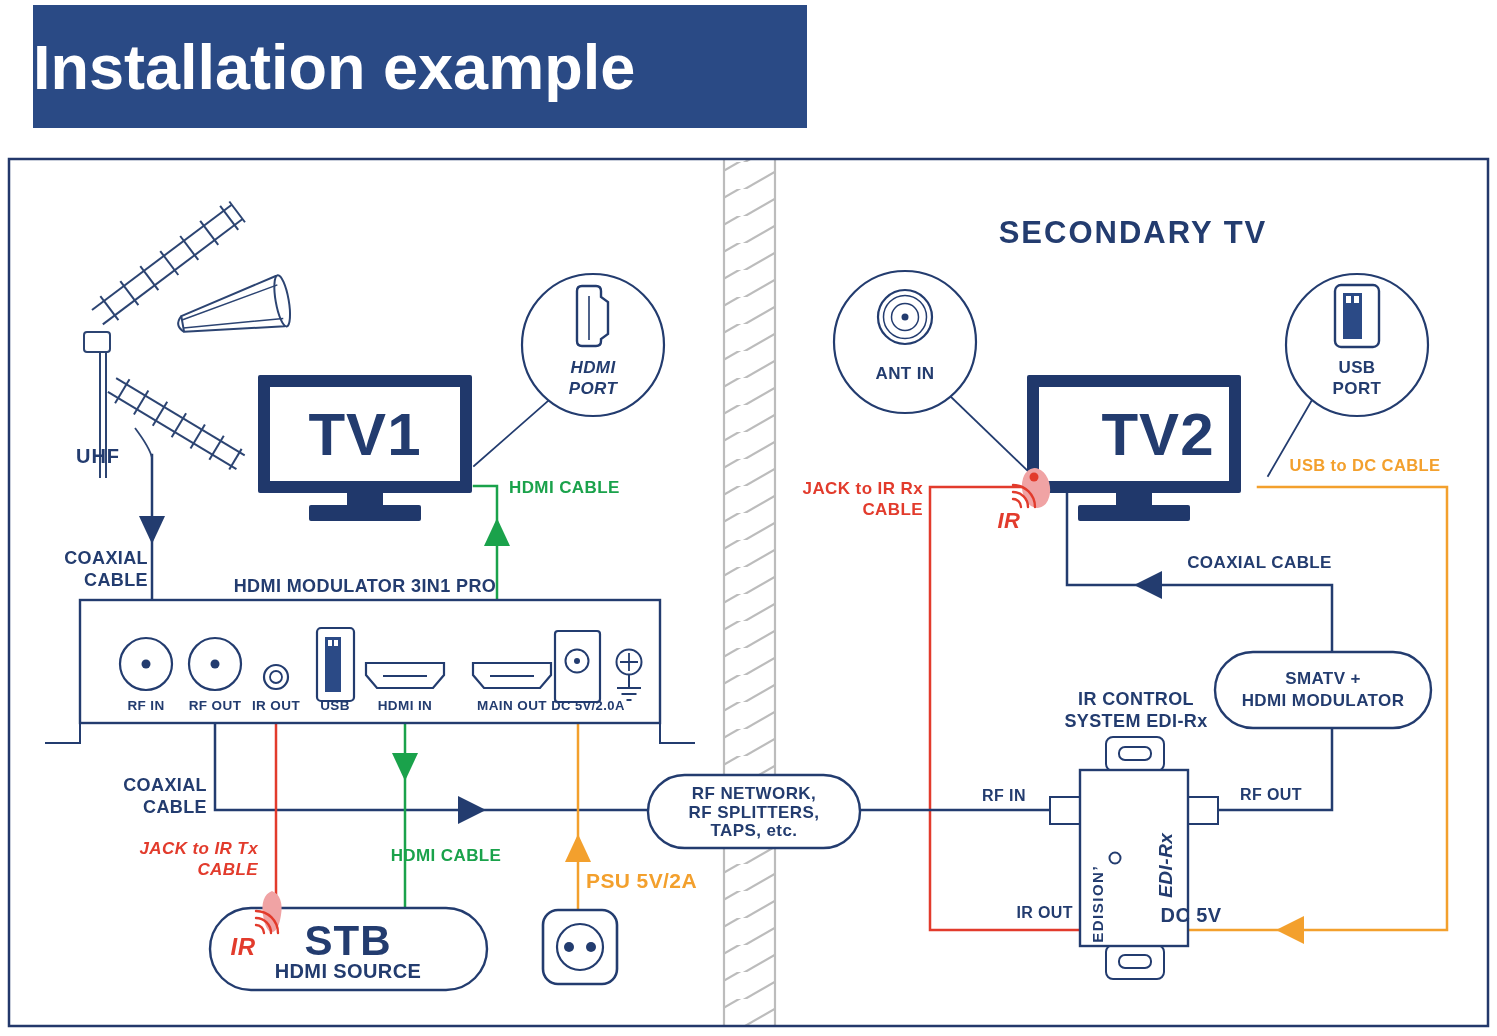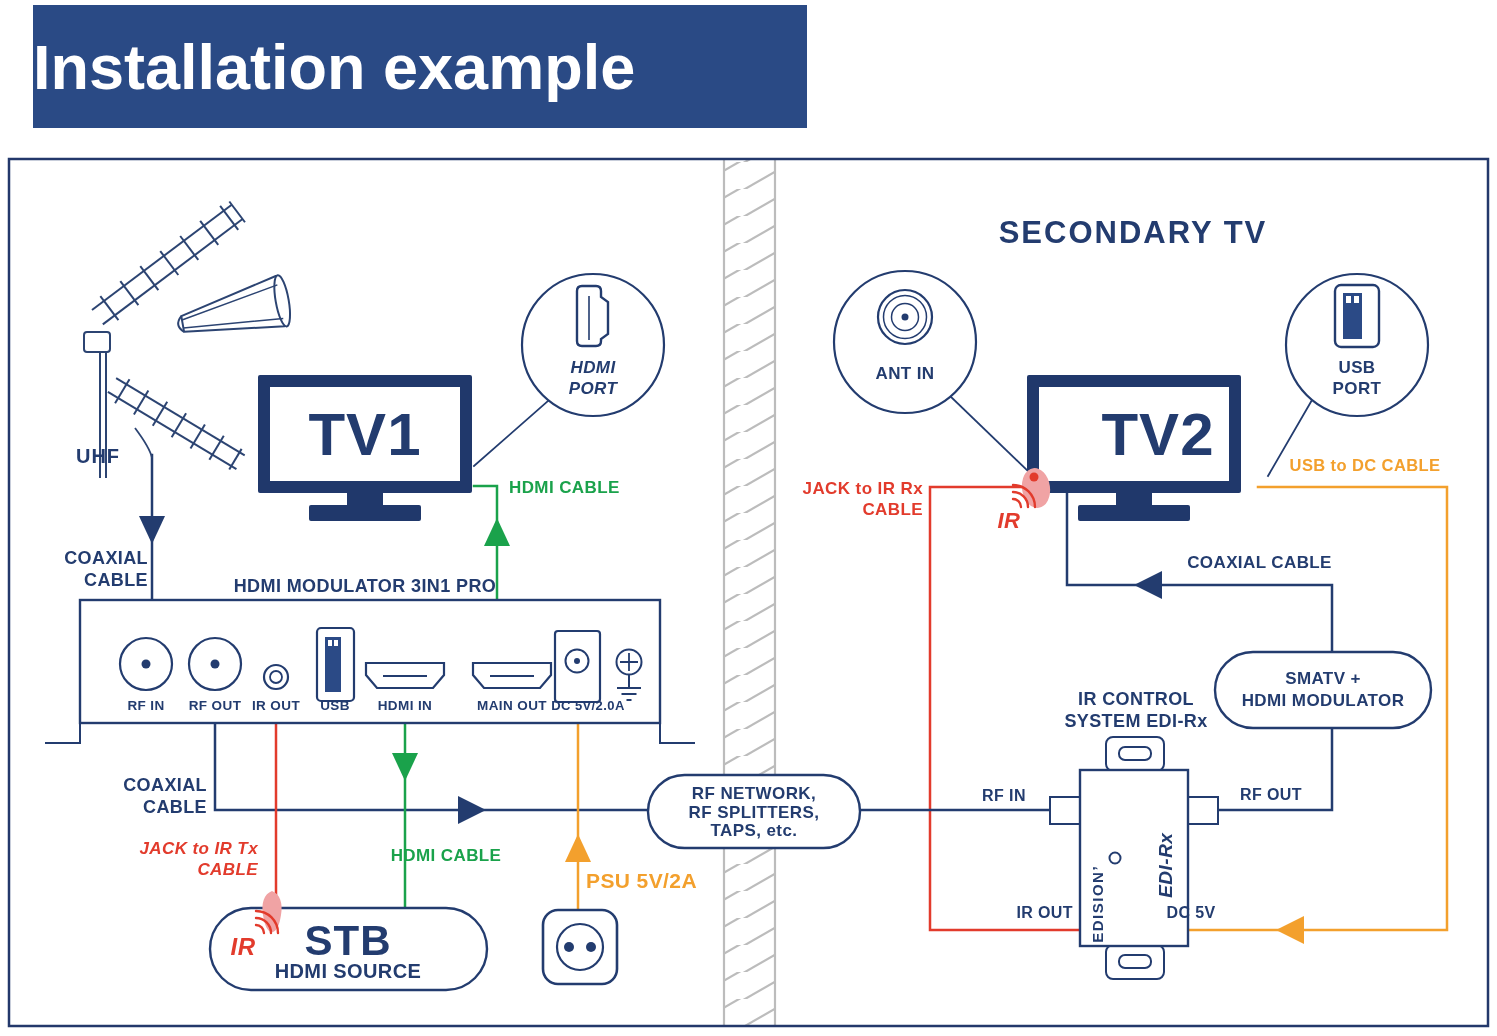--- a/index.html
+++ b/index.html
@@ -279,17 +279,17 @@
   <div class="lbl t-c orange" style="left:1285px;top:456px;width:160px;font-size:16.5px;">USB to DC CABLE</div>
   <div class="lbl t-c" style="left:1182px;top:553px;width:155px;font-size:17px;">COAXIAL CABLE</div>
   <div class="lbl t-c pre" style="left:1220px;top:668px;width:206px;font-size:17px;line-height:22px;">SMATV +
 HDMI MODULATOR</div>
 
   <div class="lbl t-c pre" style="left:1040px;top:688px;width:192px;font-size:18px;line-height:22px;">IR CONTROL
 SYSTEM EDI-Rx</div>
   <div class="lbl t-c" style="left:962px;top:787px;width:84px;font-size:16px;">RF IN</div>
   <div class="lbl t-c" style="left:1226px;top:786px;width:90px;font-size:16px;">RF OUT</div>
   <div class="lbl t-r" style="left:995px;top:904px;width:78px;font-size:16px;">IR OUT</div>
-  <div class="lbl t-c" style="left:1158px;top:904px;width:66px;font-size:16px;">DC 5V</div>
+  <div class="lbl t-c" style="left:1158px;top:904px;width:66px;font-size:20px;">DC 5V</div>
   <div class="lbl t-c rot" style="left:1038px;top:895px;width:120px;font-size:15px;letter-spacing:1.5px;">EDISION’</div>
   <div class="lbl t-c rot italic" style="left:1106px;top:854px;width:120px;font-size:19px;letter-spacing:.5px;">EDI-Rx</div>
 
 </div>
 
 </body></html>

